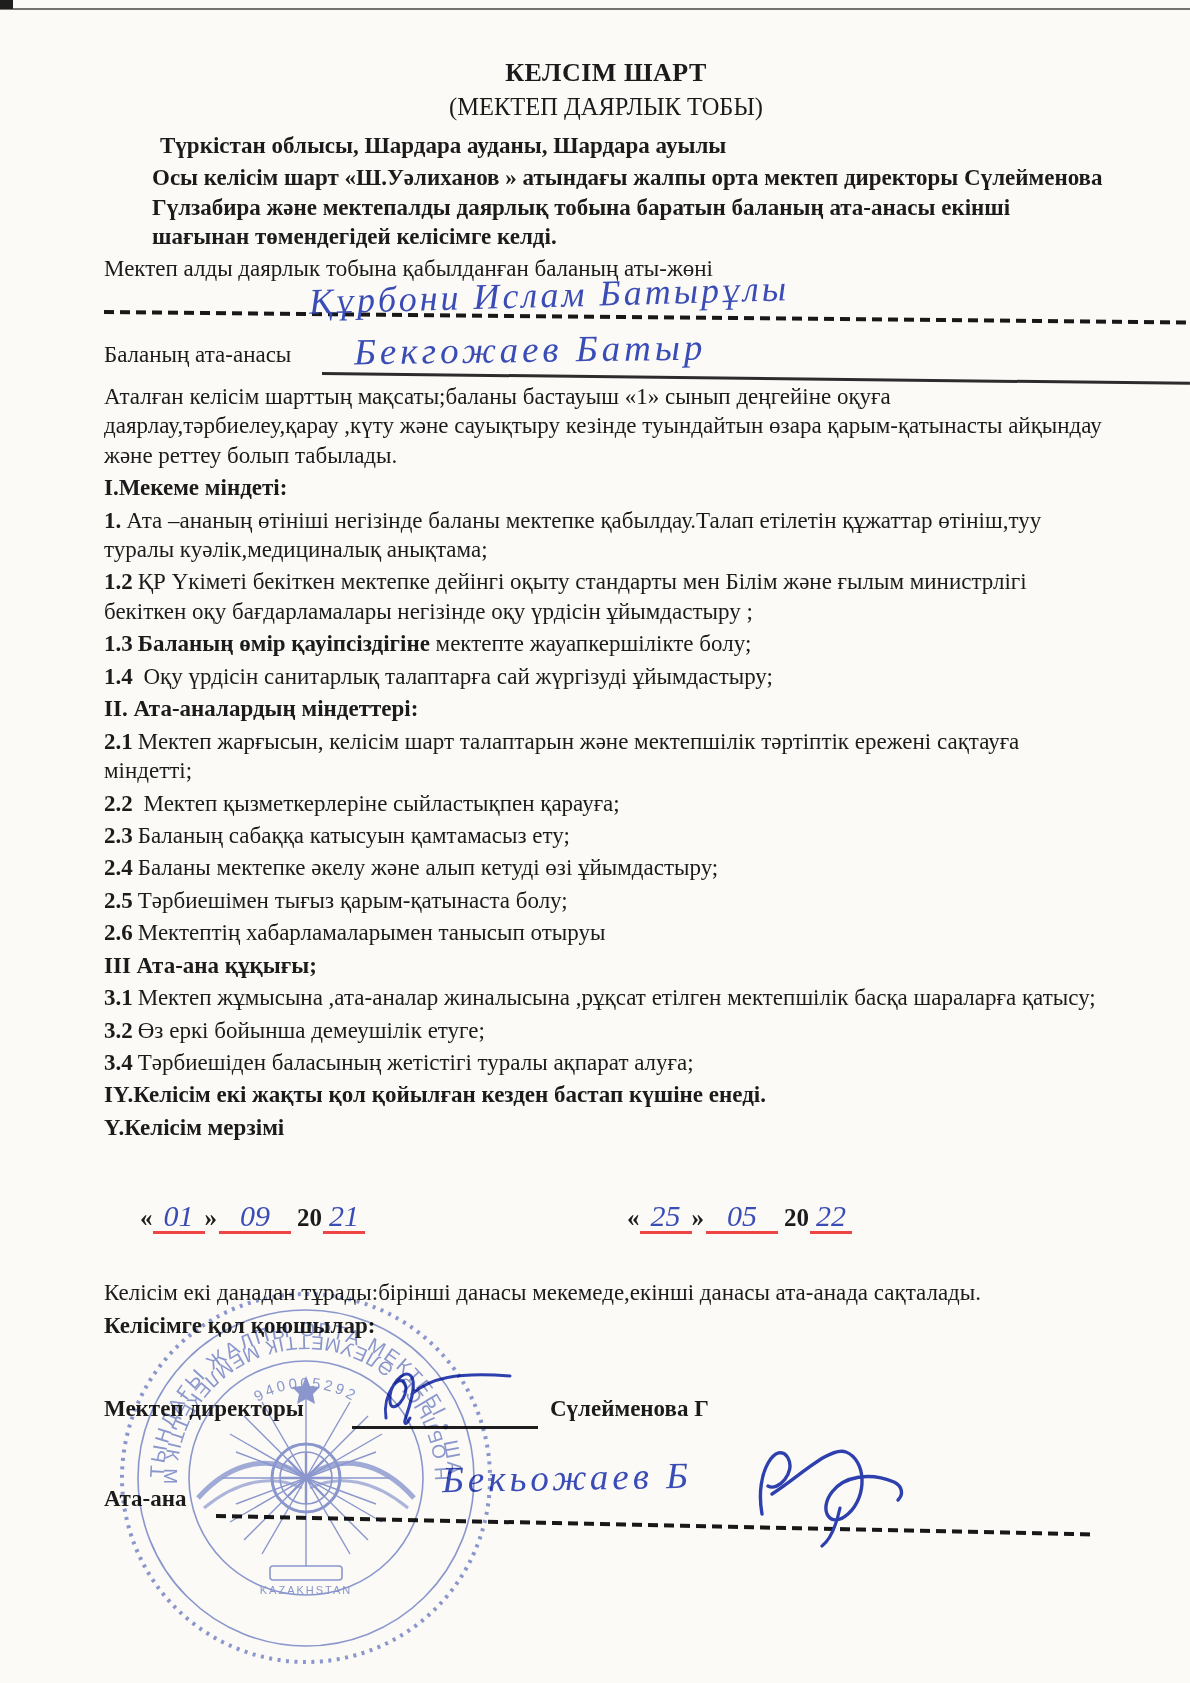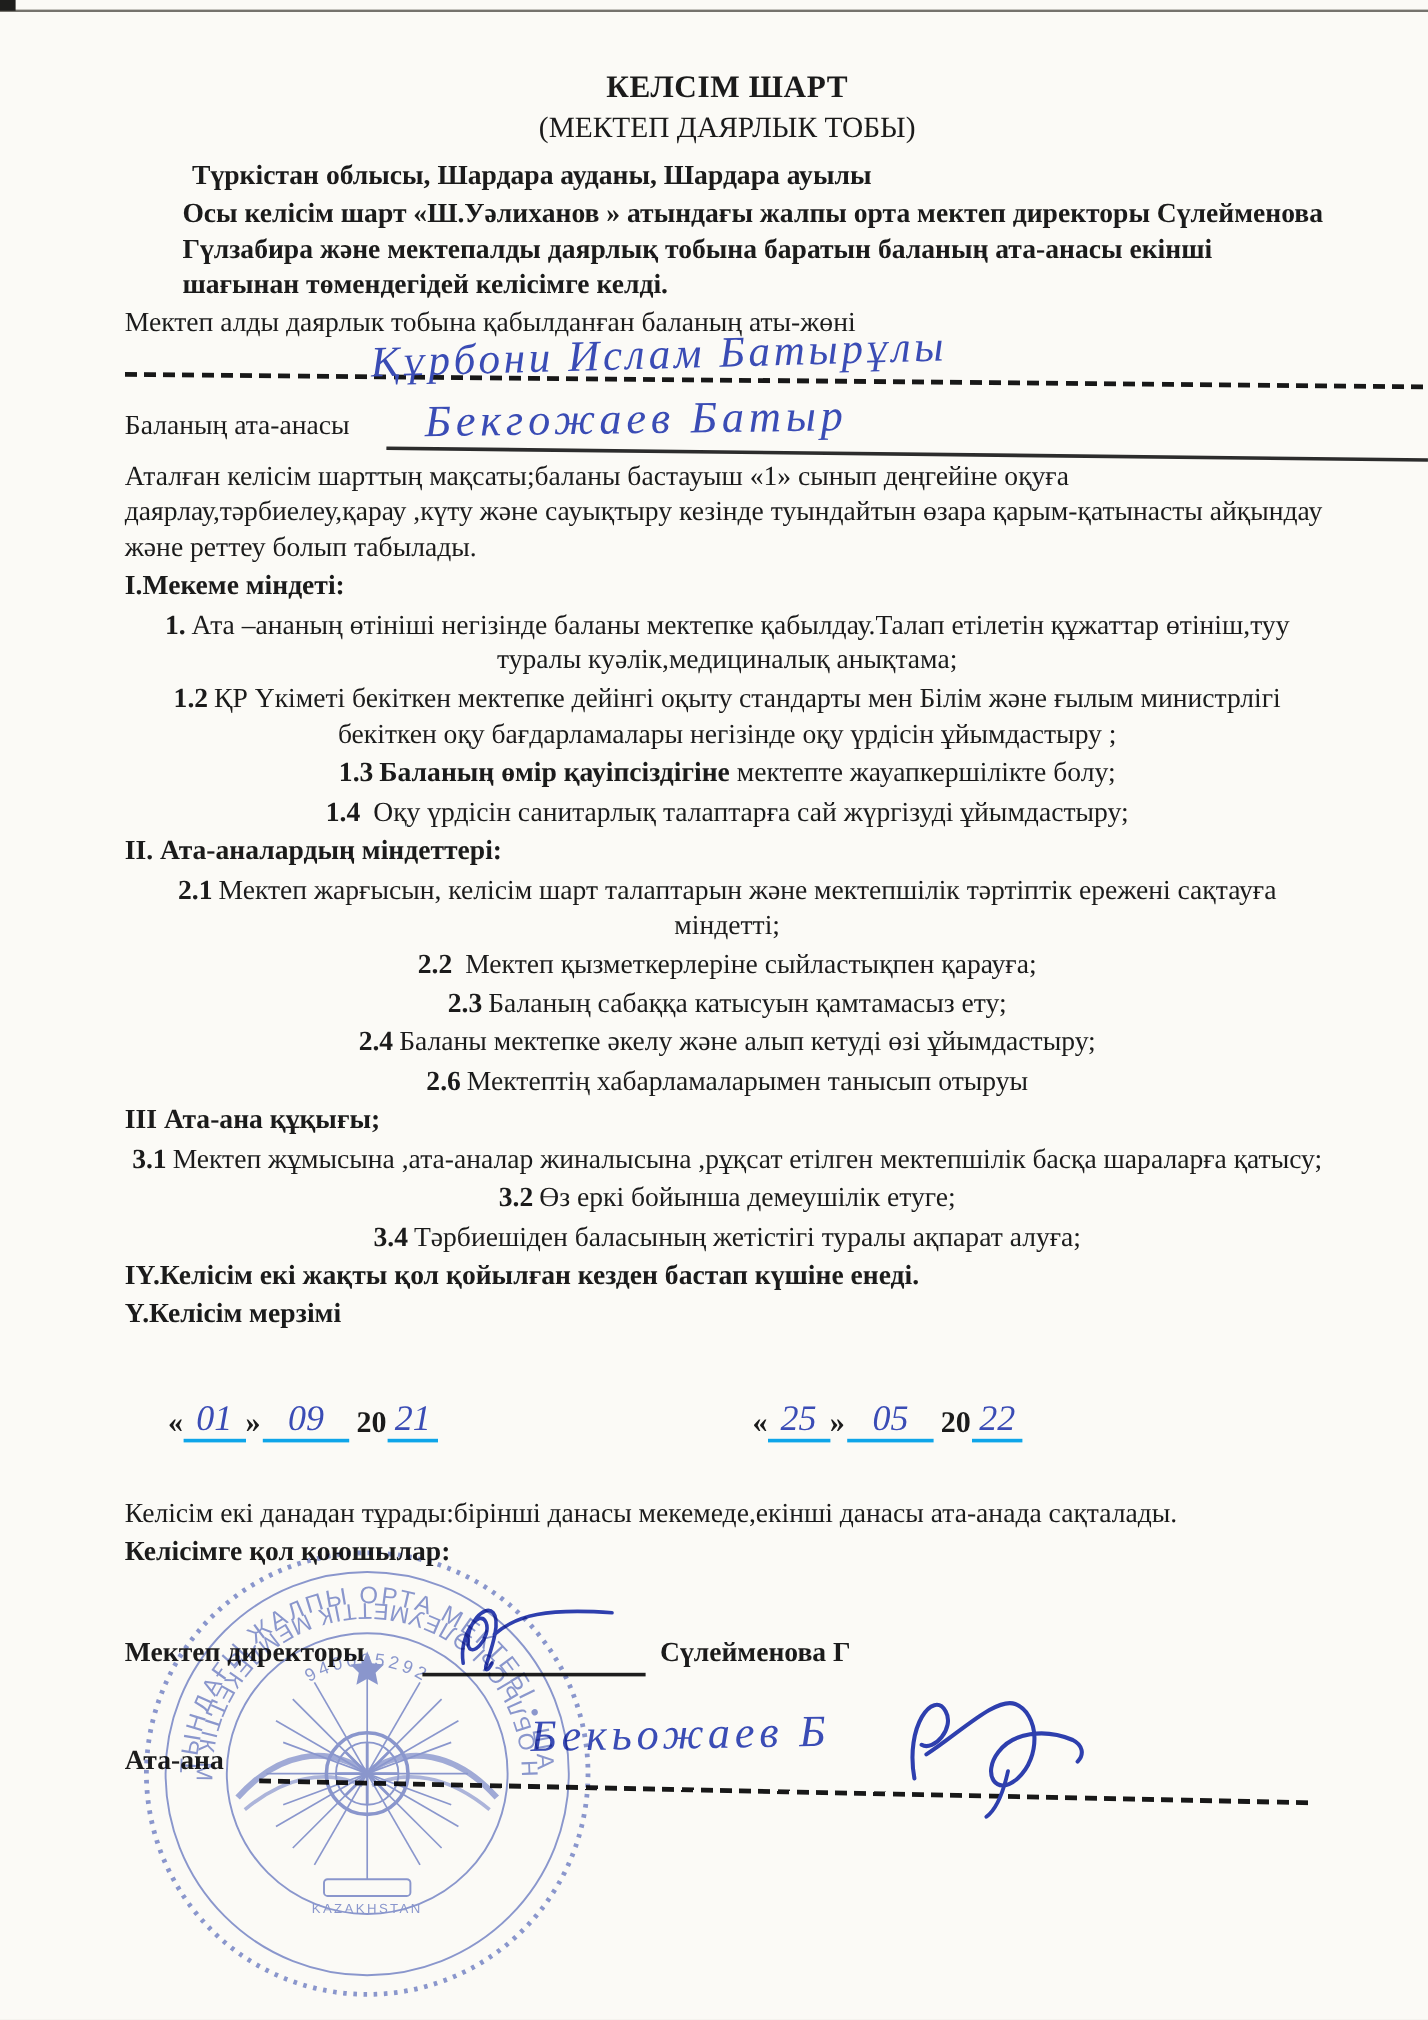--- a/index.html
+++ b/index.html
@@ -10,21 +10,21 @@
 
   .content{position:absolute;left:104px;top:50px;width:1004px;font-size:23px;line-height:1.28;z-index:2;}
 
   h1{text-align:center;font-size:26px;font-weight:bold;margin:6px 0 2px;letter-spacing:.5px;}
   h2{text-align:center;font-size:24.5px;font-weight:normal;margin:0 0 8px;}
   p{margin:1px 0 3px;}
   .b{font-weight:bold;}
   .indent{padding-left:56px;}
   .indent2{padding-left:48px;}
   .heading{font-weight:bold;margin:2px 0 3px;}
-  .item{margin:1px 0 3px;text-align:center;}
+  .item{margin:1px 0 3px;}
   .num{font-weight:bold;padding-right:5px;}
   .blead{font-weight:bold;}
 
   .hand{font-style:italic;color:#3a4cb5;font-family:"Liberation Serif",serif;}
 
   
   .name-line{position:relative;height:42px;margin:4px 0 0;}
   .dashline{position:absolute;top:22px;left:0;width:1082px;height:4px;
     background:repeating-linear-gradient(90deg,#181818 0 10px,transparent 10px 16px);
     transform:rotate(0.55deg);transform-origin:left center;}
@@ -34,21 +34,21 @@
   .parent-row{position:relative;height:46px;margin:2px 0 4px;text-align:center;}
   .parent-label{position:absolute;left:0;top:8px;}
   .parent-line{position:absolute;left:218px;width:868px;top:40px;height:3px;background:#2c2c2c;transform:rotate(0.65deg);transform-origin:left center;}
   .parent-hand{position:absolute;left:250px;top:-6px;font-size:37px;letter-spacing:4px;transform:rotate(-0.8deg);white-space:nowrap;}
 
   
   .dates{display:flex;align-items:flex-end;margin:40px 0 0 36px;height:52px;}
   .dgroup{display:flex;align-items:flex-end;white-space:nowrap;}
   .dgroup2{margin-left:262px;}
   .pq{font-weight:bold;font-size:25px;}
-  .dfield{display:inline-block;border-bottom:3px solid #0ea5e9;text-align:center;position:relative;}
+  .dfield{display:inline-block;border-bottom:3px solid #ef4444;text-align:center;position:relative;}
   .w-day{min-width:52px;}
   .w-mon{min-width:72px;margin:0 2px;}
   .w-yr{min-width:42px;}
   .dfield .hand{font-size:30px;position:relative;top:4px;}
   .century{font-weight:bold;font-size:25px;padding:0 1px 0 4px;}
 
   .copies{margin-top:44px;}
   .signers{font-weight:bold;margin:2px 0;}
 
   
@@ -102,20 +102,21 @@
         <p class="heading">І.Мекеме міндеті:</p>
         <p class="item"><span class="num">1.</span><span>Ата –ананың өтініші негізінде баланы  мектепке қабылдау.Талап етілетін құжаттар өтініш,туу туралы куәлік,медициналық анықтама;</span></p>
         <p class="item"><span class="num">1.2</span><span>ҚР Үкіметі бекіткен мектепке дейінгі оқыту стандарты мен Білім және ғылым министрлігі бекіткен  оқу бағдарламалары негізінде оқу үрдісін ұйымдастыру ;</span></p>
         <p class="item"><span class="num">1.3</span><span class="blead">Баланың өмір қауіпсіздігіне</span><span> мектепте жауапкершілікте болу;</span></p>
         <p class="item"><span class="num">1.4</span><span> Оқу үрдісін санитарлық талаптарға сай жүргізуді ұйымдастыру;</span></p>
         <p class="heading">ІІ. Ата-аналардың міндеттері:</p>
         <p class="item"><span class="num">2.1</span><span>Мектеп жарғысын, келісім шарт талаптарын  және мектепшілік тәртіптік ережені сақтауға міндетті;</span></p>
         <p class="item"><span class="num">2.2</span><span> Мектеп қызметкерлеріне сыйластықпен қарауға;</span></p>
         <p class="item"><span class="num">2.3</span><span>Баланың сабаққа катысуын  қамтамасыз ету;</span></p>
         <p class="item"><span class="num">2.4</span><span>Баланы мектепке әкелу және алып кетуді өзі ұйымдастыру;</span></p>
+        <p class="item"><span class="num">2.5</span><span>Тәрбиешімен тығыз қарым-қатынаста болу;</span></p>
         <p class="item"><span class="num">2.6</span><span>Мектептің   хабарламаларымен танысып отыруы</span></p>
         <p class="heading">ІІІ  Ата-ана құқығы;</p>
         <p class="item"><span class="num">3.1</span><span>Мектеп жұмысына ,ата-аналар жиналысына ,рұқсат етілген мектепшілік басқа шараларға қатысу;</span></p>
         <p class="item"><span class="num">3.2</span><span>Өз еркі бойынша демеушілік етуге;</span></p>
         <p class="item"><span class="num">3.4</span><span>Тәрбиешіден баласының жетістігі туралы ақпарат алуға;</span></p>
         <p class="heading">ІY.Келісім екі жақты қол қойылған кезден бастап күшіне енеді.</p>
         <p class="heading">Y.Келісім мерзімі</p>
       </div>
 
     <div class="dates">

